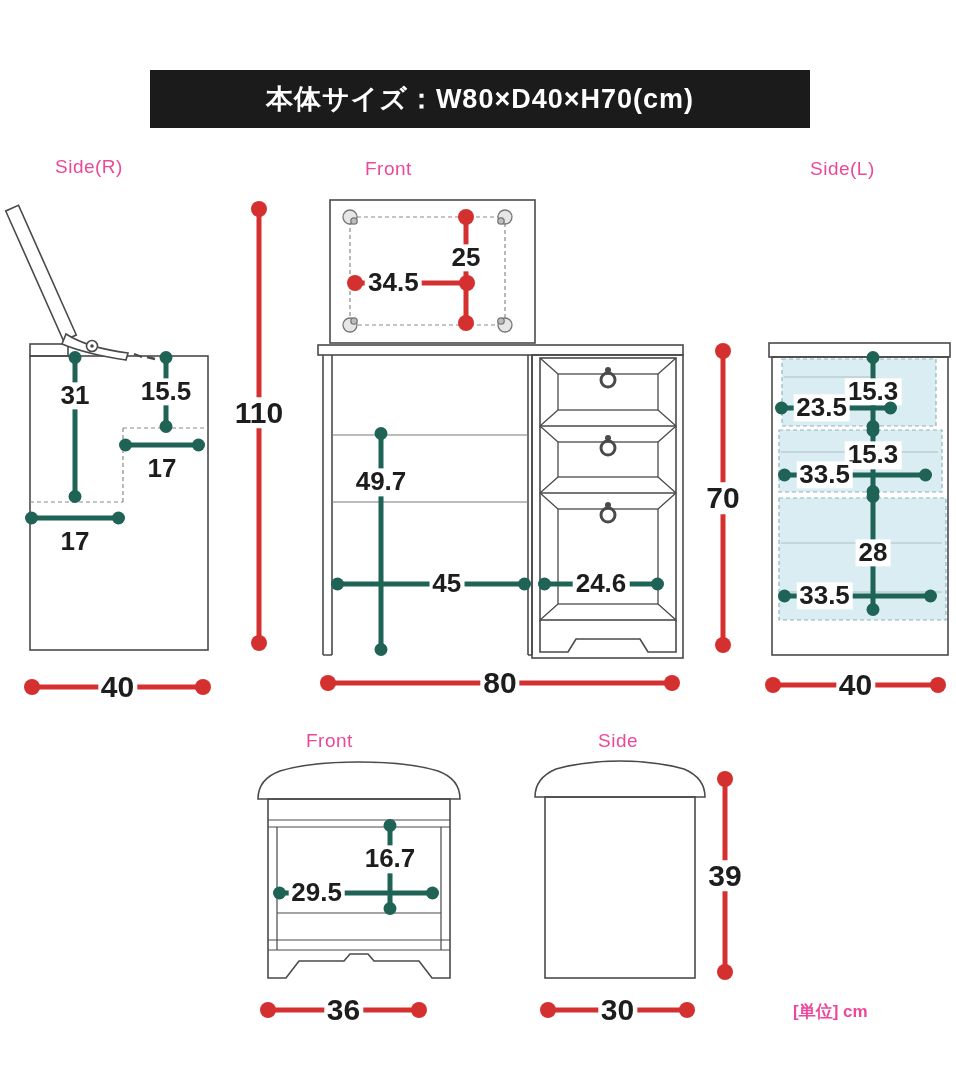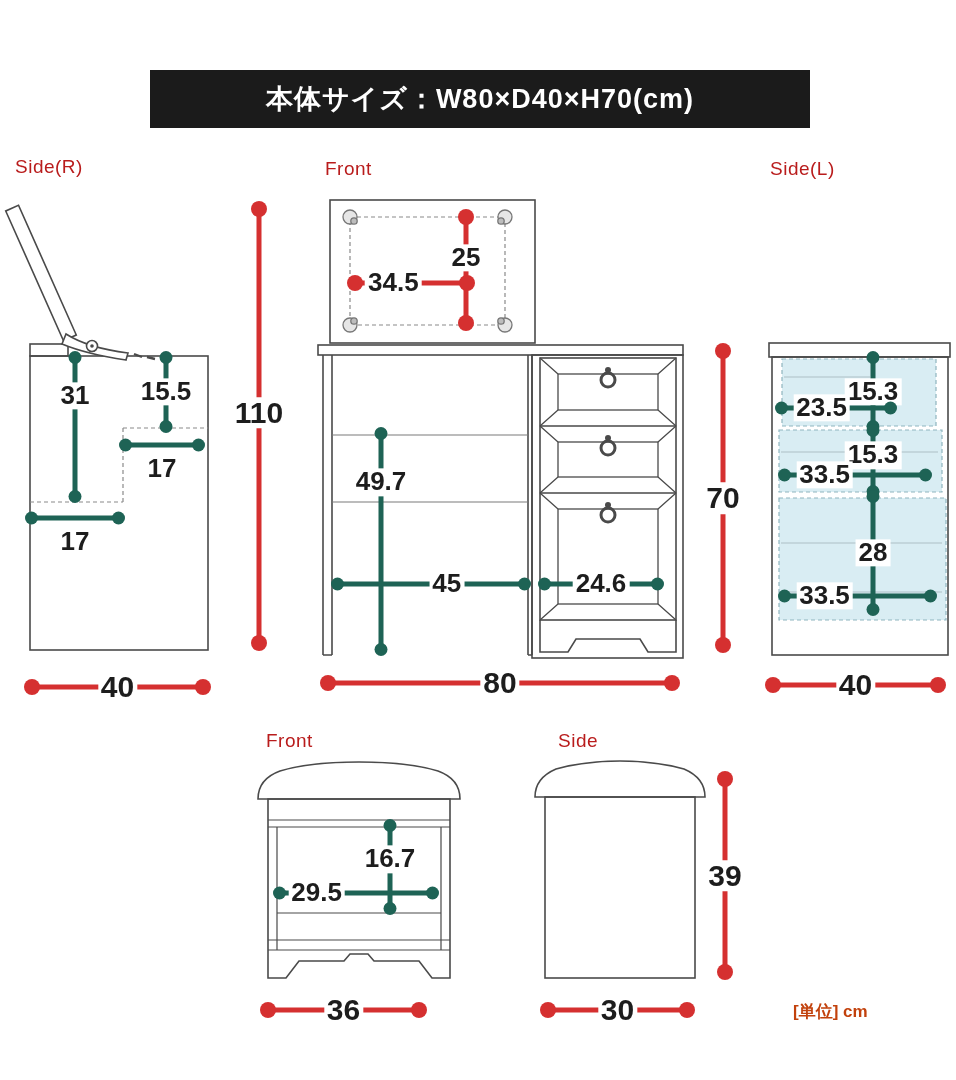--- a/index.html
+++ b/index.html
@@ -14,24 +14,24 @@
   body{
     width:956px;height:1080px;position:relative;background:#ffffff;
     font-family:"Liberation Sans", sans-serif;color:var(--ink);overflow:hidden;
   }
   .header{
     position:absolute;left:150px;top:70px;width:660px;height:58px;
     background:#1b1b1b;color:#fff;display:flex;align-items:center;justify-content:center;
     font-size:27px;font-weight:bold;letter-spacing:1px;
   }
   .view-label{
-    position:absolute;font-size:19px;color:#b91c1c;letter-spacing:0.5px;
+    position:absolute;font-size:19px;color:#ec4899;letter-spacing:0.5px;margin-left:40px;
   }
   .unit-note{
-    position:absolute;left:793px;top:1000px;font-size:17px;font-weight:bold;color:#c2410c;
+    position:absolute;left:793px;top:1000px;font-size:17px;font-weight:bold;color:#ec4899;
   }
   svg.drawing{position:absolute;left:0;top:0;}
   
   .dim{position:absolute;}
   .dim.h{height:18px;}
   .dim.v{width:18px;}
   .dim .line{position:absolute;}
   .dim.h .line{left:2px;right:2px;top:50%;height:5px;transform:translateY(-50%);}
   .dim.v .line{top:2px;bottom:2px;left:50%;width:5px;transform:translateX(-50%);}
   .dim.red .line{background:var(--red);}

